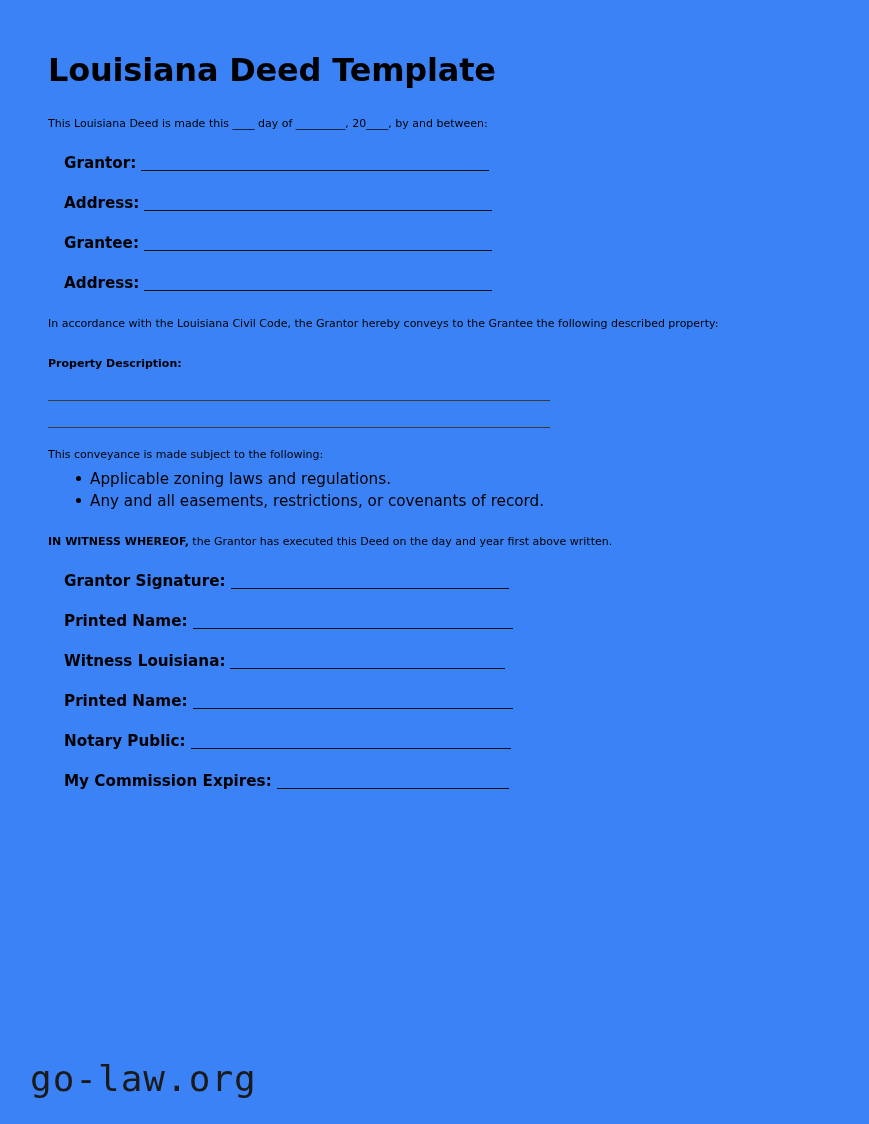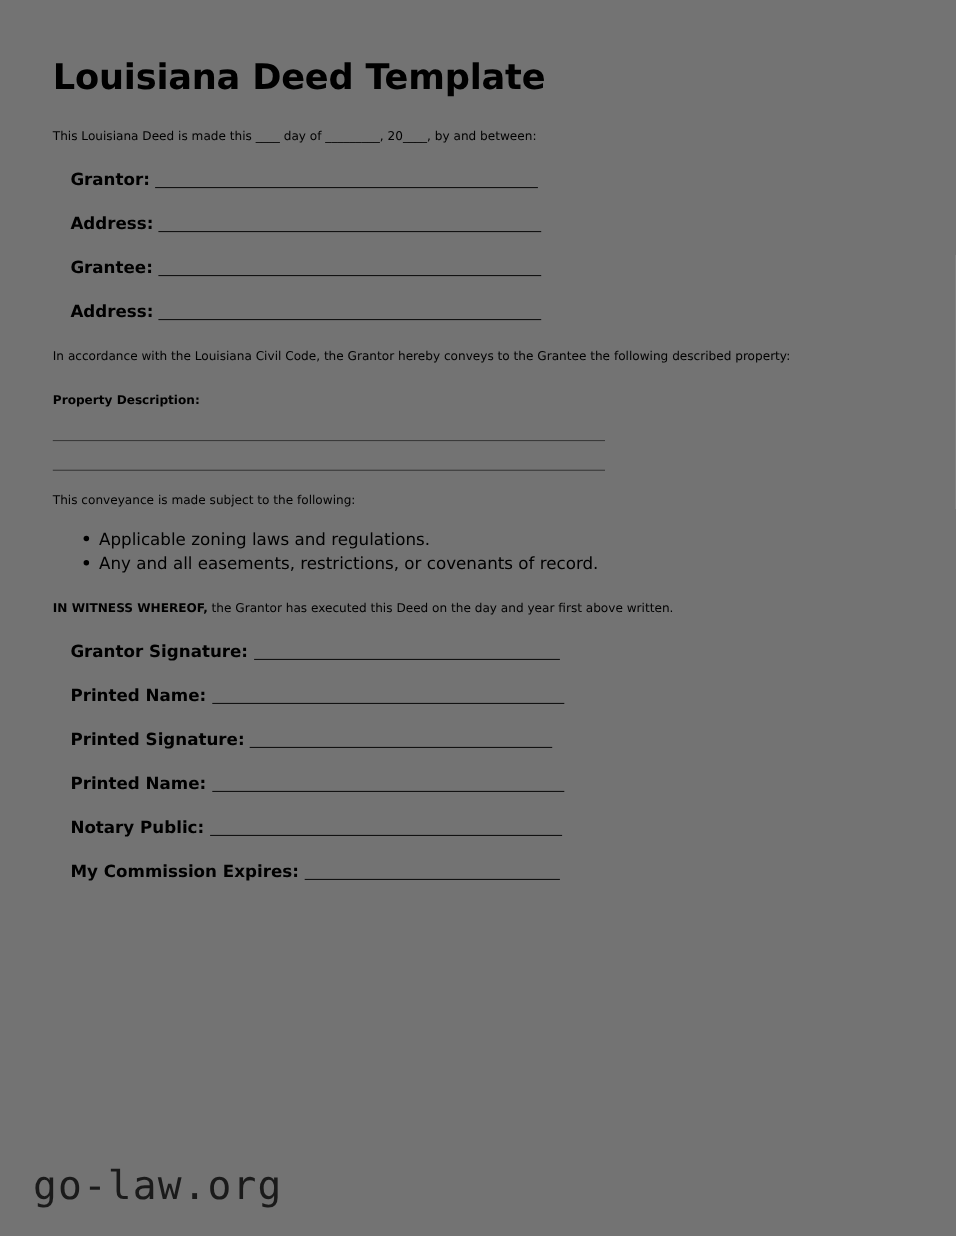--- a/index.html
+++ b/index.html
@@ -13,21 +13,21 @@
     position: relative;
     font-family: "DejaVu Sans", sans-serif;
     color: #000000;
     overflow: hidden;
   }
   .page {
     position: absolute;
     left: 0; top: 0;
     width: 869px;
     height: 1124px;
-    background: #737373;
+    background: #3b82f6;
     text-decoration: underline;
   }
   .content {
     position: absolute;
     left: 48px;
     top: 52px;
     width: 752px;
   }
   .doc-title {
     font-size: 32px;
@@ -141,21 +141,21 @@
     <div class="blank-line-wrap">
       <div class="blank-line" style="width:502px"></div>
     </div>
 
     <div class="blank-line-wrap">
       <div class="blank-line" style="width:502px"></div>
     </div>
 
     <div class="spacer-16"></div>
 
-    <p class="para" style="margin-bottom:14px">This conveyance is made subject to the following:</p>
+    <p class="para" style="margin-bottom:3px">This conveyance is made subject to the following:</p>
 
     <ul class="bullets">
       <li>
         <span class="dot"></span>
         <span>Applicable zoning laws and regulations.</span>
       </li>
       <li>
         <span class="dot"></span>
         <span>Any and all easements, restrictions, or covenants of record.</span>
       </li>
@@ -166,21 +166,21 @@
 
     <div class="field-row">
       <span class="field-label">Grantor Signature:</span><span class="rule" style="width:278px"></span>
     </div>
 
     <div class="field-row">
       <span class="field-label">Printed Name:</span><span class="rule" style="width:320px"></span>
     </div>
 
     <div class="field-row">
-      <span class="field-label">Printed Signature:</span><span class="rule" style="width:275px"></span>
+      <span class="field-label">Witness Louisiana:</span><span class="rule" style="width:275px"></span>
     </div>
 
     <div class="field-row">
       <span class="field-label">Printed Name:</span><span class="rule" style="width:320px"></span>
     </div>
 
     <div class="field-row">
       <span class="field-label">Notary Public:</span><span class="rule" style="width:320px"></span>
     </div>
 

